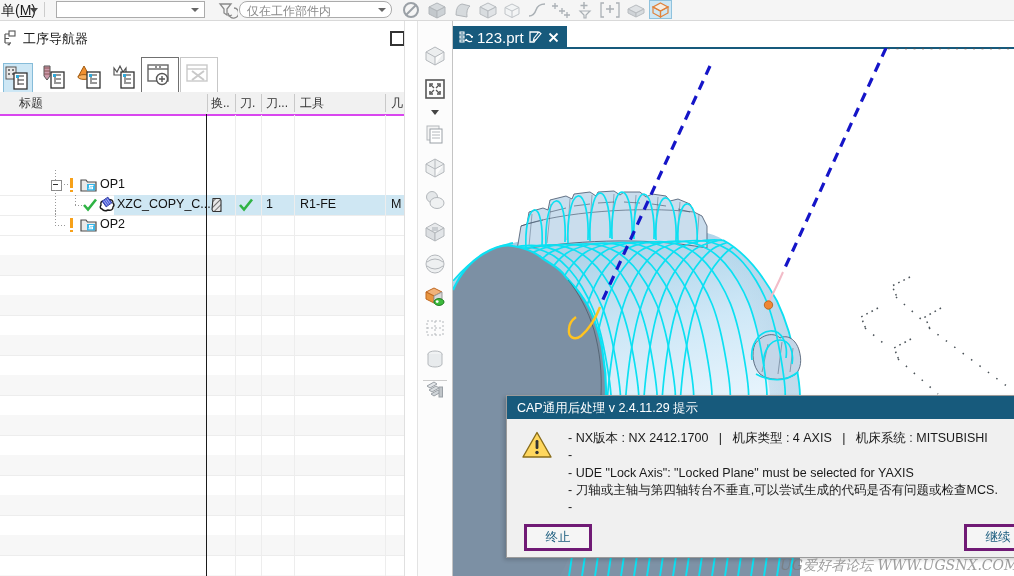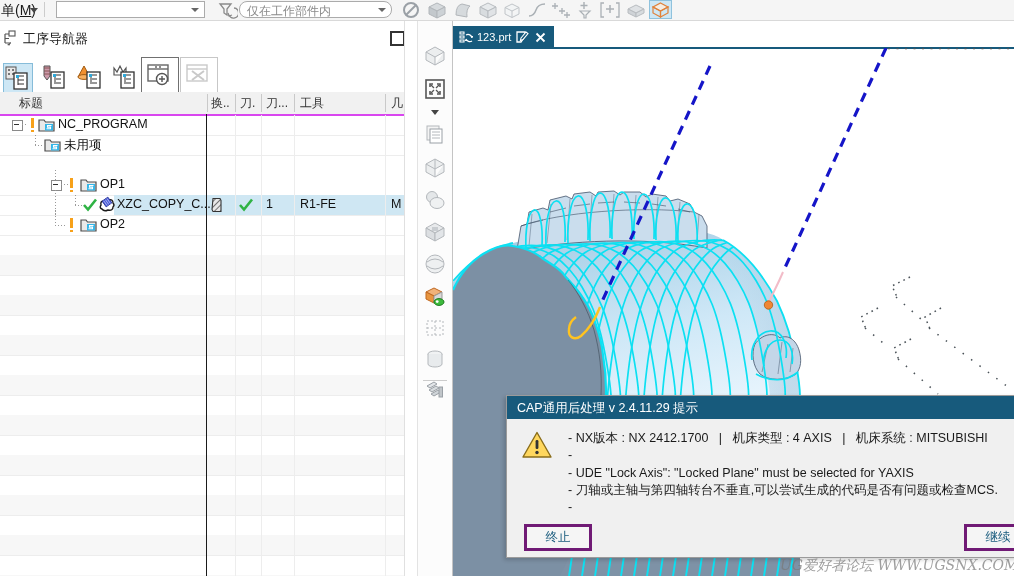--- a/index.html
+++ b/index.html
@@ -47,21 +47,21 @@
   #blackline{left:206px;top:114px;width:1px;height:462px;background:#1a1a1a;}
   .colline{top:94px;width:1px;height:461px;background:#ededed;}
   #nav-redge{left:404px;top:21px;width:1px;height:555px;background:#e0e0e0;}
   
   #vtoolbar{left:417px;top:21px;width:35px;height:555px;background:#fcfcfc;border-left:1px solid #e3e3e3;}
   #vtb-sep{left:423px;top:380px;width:24px;height:1px;background:#cccccc;}
   #view-edge{left:452px;top:21px;width:1px;height:555px;background:#c4c4c4;}
   
   #viewport{left:453px;top:21px;width:561px;height:555px;background:#ffffff;}
   #parttab{left:0px;top:5px;height:22px;background:#175a7c;color:#fff;display:flex;align-items:center;padding:0 8px 0 5px;}
-  #parttab .tabtxt{font-size:11px;color:#ffffff;margin:0 4px 0 4px;white-space:nowrap;}
+  #parttab .tabtxt{font-size:15px;color:#ffffff;margin:0 4px 0 4px;white-space:nowrap;}
   #tabline{left:0px;top:26px;width:561px;height:2px;background:#175a7c;}
   
   #dialog{left:506px;top:395px;width:522px;height:163px;background:#f0f0f0;border:1px solid #9b9b9b;box-shadow:-2px 2px 4px rgba(0,0,0,0.18);box-sizing:border-box;}
   #dlg-title{position:absolute;left:0;top:0;width:100%;height:23px;background:#175a7c;}
   #dlg-title-text{position:absolute;left:10px;top:4px;font-size:12.5px;color:#ffffff;white-space:nowrap;}
   #dlg-warnicon{position:absolute;left:15px;top:35px;}
   #dlg-lines{position:absolute;left:61px;top:34px;width:460px;font-size:12.5px;color:#1a1a1a;line-height:17.3px;white-space:nowrap;}
   #dlg-lines div{white-space:pre;}
   .dlg-btn{position:absolute;height:21px;border:3px solid #701a75;background:#f5f5f5;color:#175a7c;font-size:12.5px;text-align:center;line-height:21px;}
   #btn-abort{left:17px;top:128px;width:62px;}
@@ -218,42 +218,21 @@
     <span class="hcell" style="left:391px">几</span>
     <span class="hsep" style="left:207px"></span>
       <span class="hsep" style="left:235px"></span>
       <span class="hsep" style="left:261px"></span>
       <span class="hsep" style="left:294px"></span>
       <span class="hsep" style="left:385px"></span>
   </div>
 
   <div class="abs" id="treearea">
 
-    <div class="trow" style="top:0px">
-      <span class="expbox" style="left:12px"></span>
-      <span class="hdot" style="left:22px;top:9px;width:6px"></span>
-      <span class="excl" style="left:31px"></span>
-      <svg style="position:absolute;left:38px;top:2px" width="17" height="15" viewBox="0 0 17 15">
-        <path d="M1,3 h5 l1.5,2 H16 v9 H1 Z" fill="#e9e9e9" stroke="#4c4c4c" stroke-width="1.2"></path>
-        <rect x="7" y="7" width="8" height="6.5" fill="#35b6e8"></rect>
-        <path d="M13.5,8.5 h-4 v1.6 h3 v1.6 h-4" stroke="#fff" stroke-width="1.1" fill="none"></path>
-      </svg>
-      <span class="tlabel" style="left:58px">NC_PROGRAM</span>
-    </div>
-
-    <div class="trow" style="top:20px">
-      <span class="vdot" style="left:35px;top:0;height:10px"></span>
-      <span class="hdot" style="left:35px;top:10px;width:8px"></span>
-      <svg style="position:absolute;left:44px;top:2px" width="17" height="15" viewBox="0 0 17 15">
-        <path d="M1,3 h5 l1.5,2 H16 v9 H1 Z" fill="#e9e9e9" stroke="#4c4c4c" stroke-width="1.2"></path>
-        <rect x="7" y="7" width="8" height="6.5" fill="#35b6e8"></rect>
-        <path d="M13.5,8.5 h-4 v1.6 h3 v1.6 h-4" stroke="#fff" stroke-width="1.1" fill="none"></path>
-      </svg>
-      <span class="tlabel" style="left:64px">未用项</span>
-    </div>
+
 
 
     <div class="trow" style="top:60px">
       <span class="vdot" style="left:55px;top:-5px;height:10px"></span>
       <span class="expbox" style="left:51px"></span>
       <span class="hdot" style="left:61px;top:9px;width:7px"></span>
       <span class="excl" style="left:70px"></span>
       <svg style="position:absolute;left:80px;top:2px" width="17" height="15" viewBox="0 0 17 15">
         <path d="M1,3 h5 l1.5,2 H16 v9 H1 Z" fill="#e9e9e9" stroke="#4c4c4c" stroke-width="1.2"></path>
         <rect x="7" y="7" width="8" height="6.5" fill="#35b6e8"></rect>

